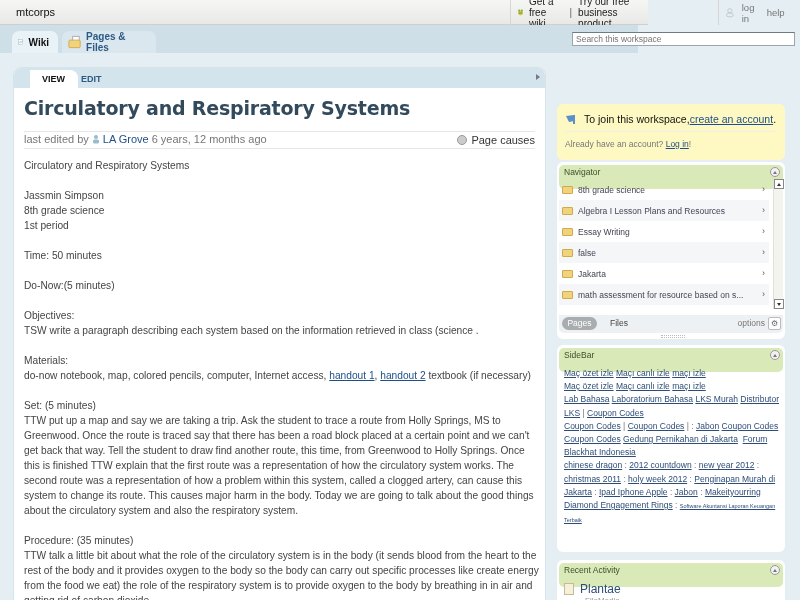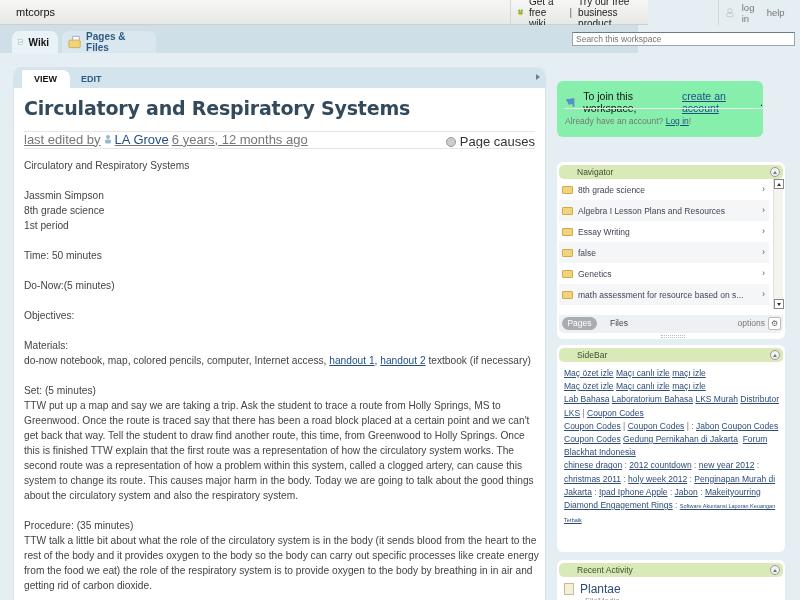--- a/index.html
+++ b/index.html
@@ -22,43 +22,43 @@
   .tab { position: absolute; top: 6px; height: 22px; border-radius: 7px 7px 0 0; display: flex; align-items: center; font-size: 10px; font-weight: bold; padding: 0 9px 0 6px; }
   .tab.wiki { left: 12px; width: 46px; background: #e9f2f6; color: #111; }
   .tab.pages { left: 62px; width: 94px; background: #dae7ee; color: #2d5a84; }
   .tab .ico { width: 14px; height: 14px; margin-right: 5px; }
   .search { position: absolute; left: 572px; top: 32px; width: 223px; height: 14px; background: #fff; border: 1px solid #9aa6ad; border-top-color: #6e7b82; font-size: 8.5px; color: #aaa; padding-left: 3px; line-height: 12px; font-family: "Liberation Sans", sans-serif; }
 
   
   .main { position: absolute; left: 13px; top: 67px; width: 533px; height: 540px; background: #fff; border-radius: 8px; border: 1px solid #d5e3ea; overflow: hidden; }
   .main .vetabs { height: 20px; background: #d4e4ec; position: relative; }
   .vetab { position: absolute; top: 2px; height: 18px; font-size: 9px; font-weight: bold; display: flex; align-items: center; }
-  .vetab.view { left: 8px; width: 48px; background: #fff; border-radius: 0 8px 0 0; padding-left: 12px; color: #111; }
+  .vetab.view { left: 16px; width: 48px; background: #fff; border-radius: 0 8px 0 0; padding-left: 12px; color: #111; }
   .vetab.edit { left: 67px; color: #2d5a84; }
   .vetabs .arrow { position: absolute; right: 5px; top: 6px; width: 0; height: 0; border-left: 4px solid #778; border-top: 3px solid transparent; border-bottom: 3px solid transparent; }
   .page-title { position: absolute; left: 10px; top: 29px; font-size: 19px; font-weight: bold; color: #324a5c; font-family: "DejaVu Sans", sans-serif; letter-spacing: -0.2px; }
-  .meta-line { position: absolute; left: 10px; top: 63px; width: 511px; border-top: 1px solid #e6e6e6; padding-top: 1px; font-size: 13px; color: #777; display: flex; align-items: center; height: 14px; text-decoration: underline; }
+  .meta-line { position: absolute; left: 10px; top: 63px; width: 511px; border-top: 1px solid #e6e6e6; padding-top: 1px; font-size: 11px; color: #777; display: flex; align-items: center; height: 14px; }
   .meta-line .user-ic { width: 8px; height: 10px; margin: 0 3px; }
   .meta-line .author { color: #1f4f87; text-decoration: none; margin-right: 3px; }
   .meta-line .history { position: absolute; right: 0; top: 2px; display: flex; align-items: center; color: #333; }
   .meta-line .history .clock { width: 10px; height: 10px; border-radius: 50%; background: #ccc; border: 1px solid #999; margin-right: 4px; }
   .meta-rule { position: absolute; left: 10px; top: 80px; width: 511px; border-top: 1px solid #e6e6e6; }
 
   .body-text { position: absolute; left: 10px; top: 90px; width: 515px; font-size: 10.2px; line-height: 15px; color: #444; }
   .body-text p { margin-bottom: 15px; }
 
   
-  .join-box { position: absolute; left: 557px; top: 81px; width: 206px; height: 56px; background: #86efac; border-radius: 6px; }
+  .join-box { position: absolute; left: 557px; top: 104px; width: 228px; height: 56px; background: #fef9c3; border-radius: 6px; }
   .join-box .line1 { position: absolute; left: 8px; top: 9px; font-size: 10.5px; color: #111; display: flex; align-items: center; }
   .join-box .line1 .ic { width: 11px; height: 10px; margin-right: 8px; }
   .join-box .rule { position: absolute; left: 8px; top: 27px; width: 212px; border-top: 1px solid #eee; }
   .join-box .line2 { position: absolute; left: 8px; top: 35px; font-size: 8.5px; color: #777; }
 
   .widget { position: absolute; left: 557px; width: 228px; background: #fff; border-radius: 6px; overflow: hidden; }
-  .widget .whead { height: 14px; margin: 3px 2px 0 2px; background: #d9eab8; border-radius: 5px; font-size: 8.5px; color: #3e4d2a; padding-left: 18px; line-height: 14px; position: relative; }
+  .widget .whead { height: 24px; margin: 3px 2px 0 2px; background: #d9eab8; border-radius: 5px; font-size: 8.5px; color: #3e4d2a; padding-left: 5px; line-height: 14px; position: relative; }
   .widget .whead .collapse { position: absolute; right: 3px; top: 2px; width: 10px; height: 10px; border-radius: 50%; border: 1px solid #999; background: #f2f2f2; }
   .widget .whead .collapse::after { content: ""; position: absolute; left: 2px; top: 3px; border-left: 2.5px solid transparent; border-right: 2.5px solid transparent; border-bottom: 3px solid #777; }
 
   .navigator { top: 162px; height: 177px; }
   .nav-list { position: absolute; left: 2px; top: 17px; width: 210px; }
   .nav-item { height: 21px; display: flex; align-items: center; font-size: 8.5px; color: #445; padding-left: 3px; position: relative; }
   .nav-item:nth-child(even) { background: #f4f6f8; }
   .nav-item .folder { width: 11px; height: 8px; background: #f0d37a; border: 1px solid #d1aa4b; border-radius: 1px; margin-right: 5px; }
   .nav-item .chev { position: absolute; right: 4px; top: 5px; font-size: 9px; color: #555; }
   .nav-scroll { position: absolute; right: 2px; top: 17px; width: 10px; height: 130px; background: #f4f4ee; border-left: 1px solid #e0e0e0; }
@@ -156,20 +156,21 @@
     <p>Circulatory and Respiratory  Systems</p>
     <p>
       <span>Jassmin Simpson</span><br>
       <span>8th grade science</span><br>
       <span>1st period</span>
     </p>
     <p>Time: 50 minutes</p>
     <p>Do-Now:(5 minutes)</p>
     <p>
       <span>Objectives:</span><br>
+      <span>TSW write a paragraph describing each system based on the information retrieved in class (science .</span>
     </p>
     <p>
       <span>Materials:</span><br>
       <span>do-now notebook, map, colored pencils, computer, Internet access, </span><a>handout 1</a><span>, </span><a>handout 2</a><span> textbook  (if necessary)</span>
     </p>
     <p>
       <span>Set: (5 minutes)</span><br>
       <span>TTW put up a map and say we are taking a trip. Ask the student to trace a route from Holly Springs, MS to Greenwood. Once the route is traced say that there has been a road block placed at a certain point and we can't get back that way.  Tell the student to draw find another route, this time, from Greenwood to Holly Springs.  Once this is finished TTW explain that the first route was a representation of how the circulatory system works.  The second route was a representation of how a problem within this system, called a clogged artery, can cause this system to change its route.  This causes major harm in the body.  Today we are going to talk about the good things about the circulatory system and also the respiratory system.</span>
     </p>
     <p>
@@ -216,21 +217,21 @@
         <span>Essay Writing</span>
         <span class="chev">›</span>
       </div>
     <div class="nav-item">
         <span class="folder"></span>
         <span>false</span>
         <span class="chev">›</span>
       </div>
     <div class="nav-item">
         <span class="folder"></span>
-        <span>Genetics</span>
+        <span>Jakarta</span>
         <span class="chev">›</span>
       </div>
     <div class="nav-item">
         <span class="folder"></span>
         <span>math assessment for resource based on s...</span>
         <span class="chev">›</span>
       </div>
   </div>
   <div class="nav-scroll">
     <span class="up"></span>

